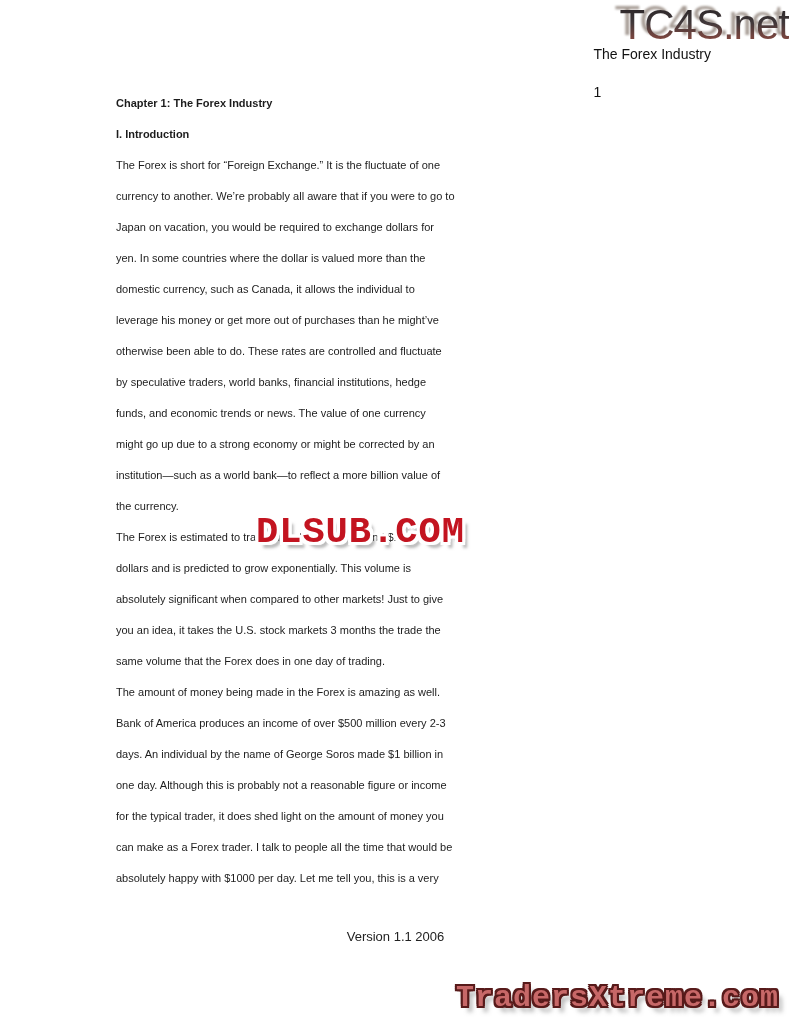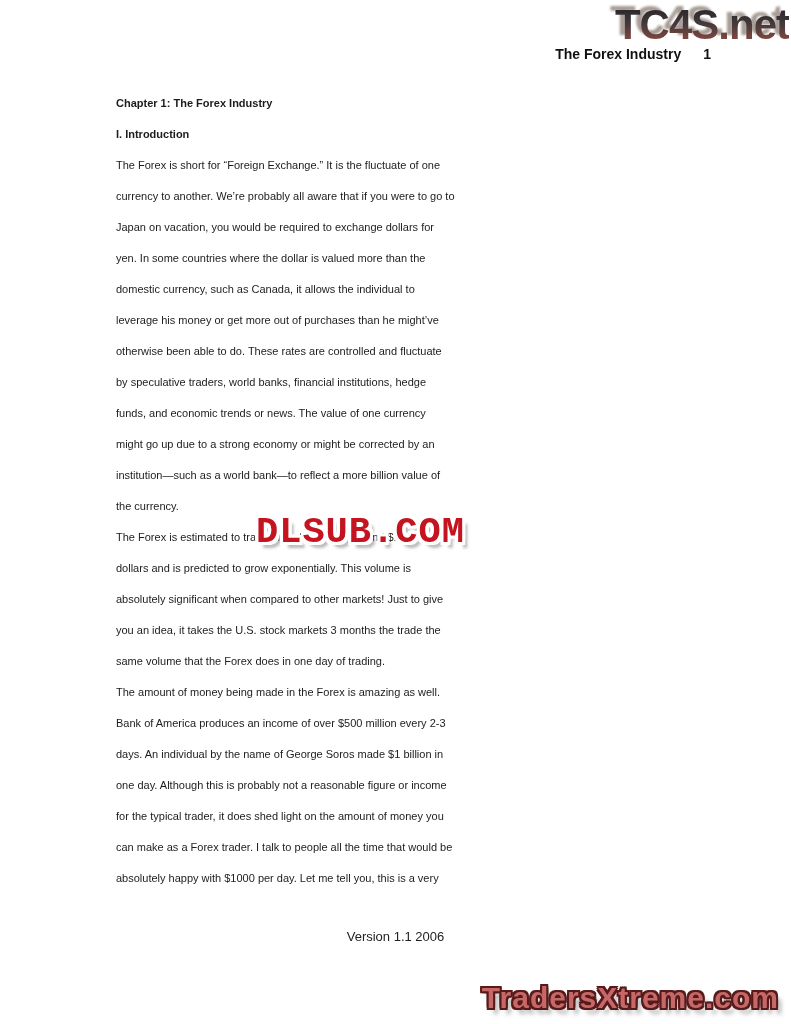--- a/index.html
+++ b/index.html
@@ -10,38 +10,38 @@
   }
   .page {
     position: absolute; left: 0; top: 0;
     width: 791px; height: 1024px; background: #ffffff;
   }
 
   
   .logo {
     position: absolute; top: 0; right: 2px;
     width: 230px; height: 48px;
-    font-weight: bold; font-size: 42px; letter-spacing: -1px;
+    font-weight: normal; font-size: 42px; letter-spacing: -1px;
     font-family: "Liberation Sans", sans-serif;
   }
   .logo-layer { position: absolute; top: 1px; right: 0; white-space: nowrap; }
   .logo-shadow {
     transform: translate(-5px, -4px);
     color: #a79d96; filter: blur(1.2px);
   }
   .logo-fill {
     background: linear-gradient(180deg, #262123 5%, #40383a 45%, #7c463f 78%, #b08175 100%);
     -webkit-background-clip: text; background-clip: text; color: transparent;
   }
 
   
   .running-header {
     position: absolute; top: 46px; right: 80px;
-    font-size: 14px; font-weight: bold; color: #111;
-    display: flex; gap: 22px; align-items: baseline;
+    font-size: 14px; font-weight: normal; color: #111;
+    display: flex; gap: 22px; align-items: baseline; flex-direction: column;
   }
 
   
   .body-text {
     position: absolute; left: 116px; top: 88px; width: 580px;
     font-size: 11px; color: #1c1c1c;
   }
   .body-text .line { height: 31px; line-height: 31px; white-space: nowrap; }
   .body-text .bold { font-weight: bold; }
 
@@ -60,21 +60,21 @@
 
   
   .footer {
     position: absolute; left: 0; top: 929px; width: 791px;
     text-align: center; font-size: 13px; line-height: 15px; color: #222;
   }
 
   
   .banner {
     position: absolute; top: 981px; right: 12px;
-    font-family: Liberation Sans, sans-serif; font-weight: bold;
+    font-family: Liberation Mono, monospace; font-weight: bold;
     font-size: 30px; letter-spacing: 1px; white-space: nowrap;
     color: #c76868;
     text-shadow:
       -2px -2px 0 #571a1a, 2px -2px 0 #571a1a, -2px 2px 0 #571a1a, 2px 2px 0 #571a1a,
       -2px 0 0 #571a1a, 2px 0 0 #571a1a, 0 -2px 0 #571a1a, 0 2px 0 #571a1a,
       5px 6px 4px rgba(110,110,110,0.5);
   }
 </style>
 </head>
 <body>

